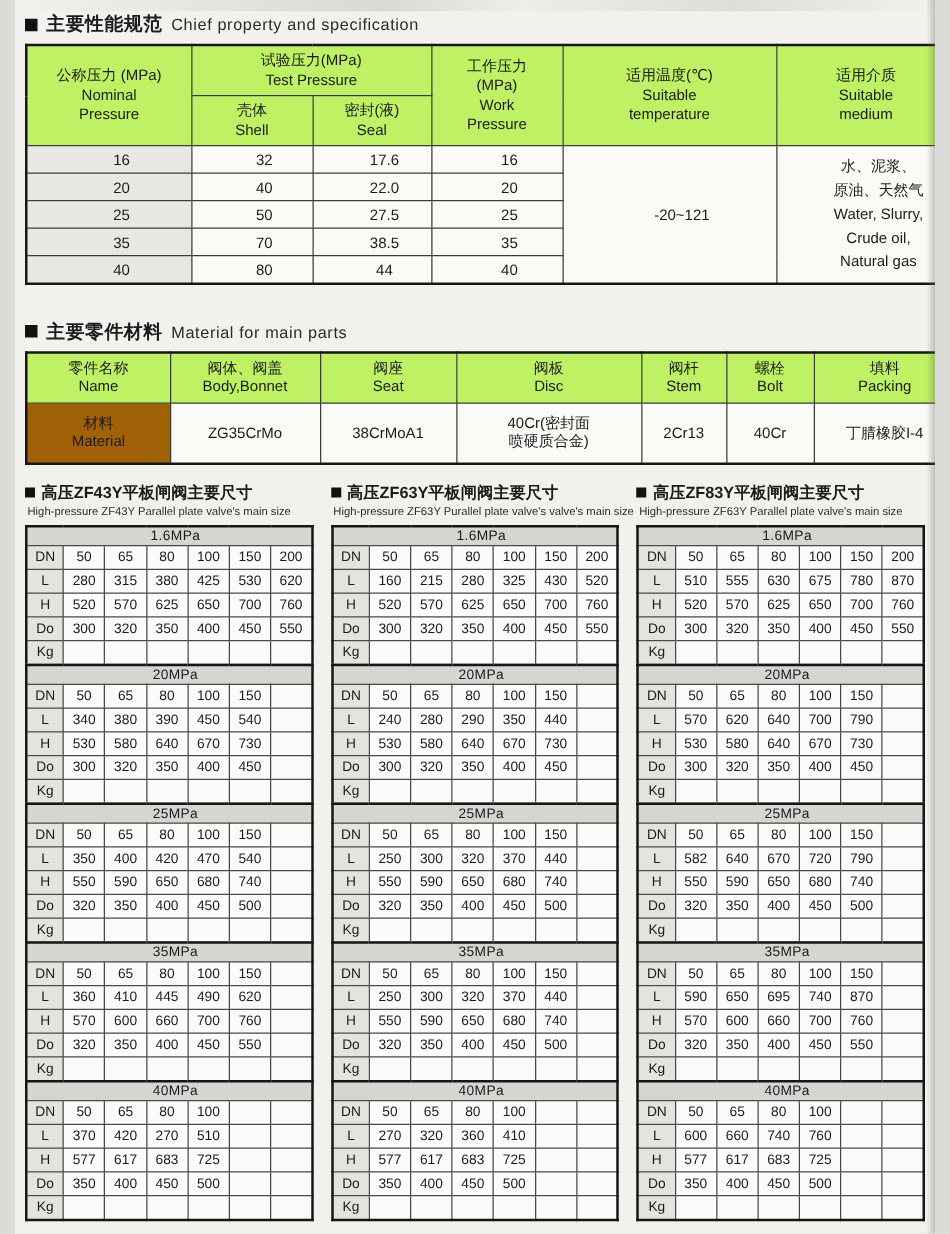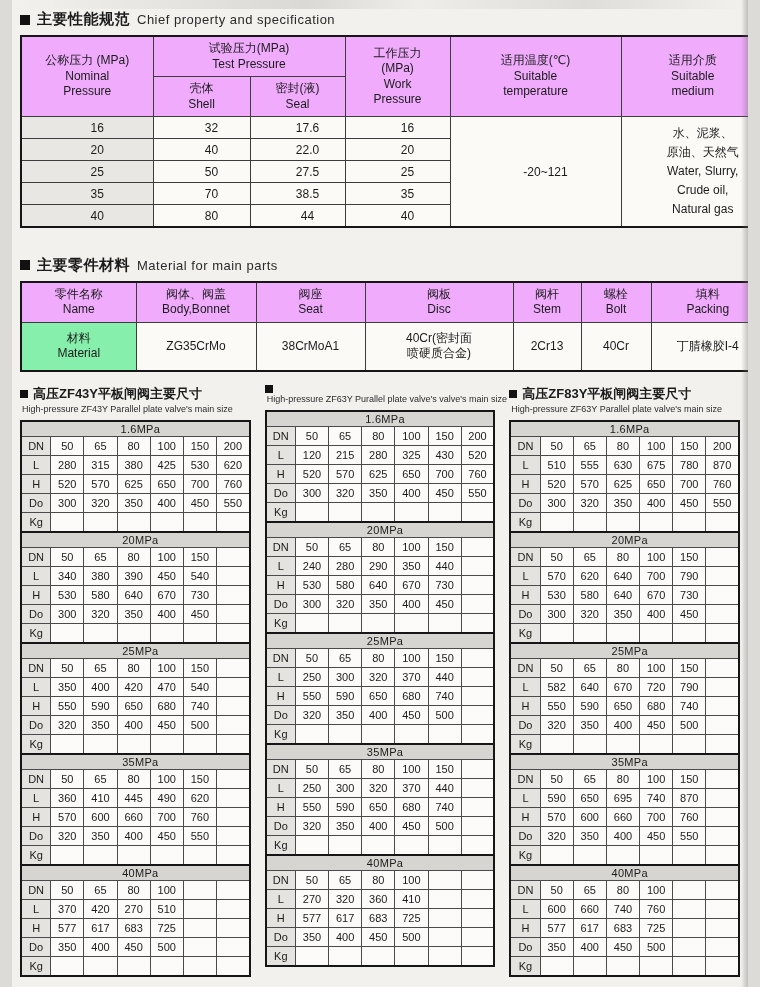--- a/index.html
+++ b/index.html
@@ -24,29 +24,29 @@
   
   .sec-title { display:flex; align-items:center; gap:7px; margin-bottom:6px; }
   .sq { display:inline-block; width:10px; height:10px; background:#121212; flex:0 0 auto; }
   .sec-title .zh { font-size:15px; font-weight:bold; letter-spacing:.5px; }
   .sec-title .en { font-size:13px; color:#2a2a2a; letter-spacing:.5px; }
 
   
   table { border-collapse:collapse; table-layout:fixed; }
   .spec-table, .mat-table { width:744px; border:2px solid #161616; background:#fbfaf7; }
   .spec-table td, .mat-table td { border:1px solid #3c3c3c; text-align:center; vertical-align:middle; }
-  .hd { background:#f0abfc; font-size:12px; line-height:1.3; white-space:pre-line; padding:4px 18px; }
+  .hd { background:#bef264; font-size:12px; line-height:1.3; white-space:pre-line; padding:4px 18px; }
   .spec-table td.dt { font-size:12px; height:22px; background:#fbfaf7;padding-left:20px; }
   .spec-table td.first { background:#e9e7e3; }
   .spec-table tr.hr1 td { height:40px; }
   .spec-table tr.hr2 td { height:38px; }
   .medium-cell { white-space:pre-line; font-size:12px; line-height:1.6; }
   .mat-table .hd { height:40px; }
   .mat-table td.dt { font-size:12px; height:48px; white-space:pre-line; line-height:1.3; background:#fbfaf7; }
-  .mat-table td.first { background:#86efac;margin-left:16px; }
+  .mat-table td.first { background:#a16207;margin-left:16px; }
 
   
   .size-cols { display:flex; gap:14px; margin-top:13px; }
   .size-col { flex:1 1 0; min-width:0; }
   .size-title { display:flex; align-items:center; gap:5px; }
   .size-title .sq { width:8px; height:8px; }
   .size-title .zh { font-size:13px; font-weight:bold; white-space:nowrap; }
   .size-sub { font-size:9px; color:#2c2c2c; margin:1px 0 6px 2px; white-space:nowrap; }
 
   table.dim { width:100%; border:2px solid #161616; background:#fbfaf7; }
@@ -502,20 +502,21 @@
                   <td class="val"></td>
                 </tr>
               </tbody>
             </table>
           </div>
       </div>
 
       <div class="size-col">
         <div class="size-title">
           <span class="sq"></span>
+          <span class="zh">高压ZF63Y平板闸阀主要尺寸</span>
         </div>
         <div class="size-sub">High-pressure ZF63Y Purallel plate valve's valve's main size</div>
         <div>
             <table class="dim">
               <colgroup>
                 <col class="labcol">
                 <col>
                 <col>
                 <col>
                 <col>
@@ -530,21 +531,21 @@
                   <td class="lab">DN</td>
                   <td class="val">50</td>
                   <td class="val">65</td>
                   <td class="val">80</td>
                   <td class="val">100</td>
                   <td class="val">150</td>
                   <td class="val">200</td>
                 </tr>
                 <tr>
                   <td class="lab">L</td>
-                  <td class="val">120</td>
+                  <td class="val">160</td>
                   <td class="val">215</td>
                   <td class="val">280</td>
                   <td class="val">325</td>
                   <td class="val">430</td>
                   <td class="val">520</td>
                 </tr>
                 <tr>
                   <td class="lab">H</td>
                   <td class="val">520</td>
                   <td class="val">570</td>

